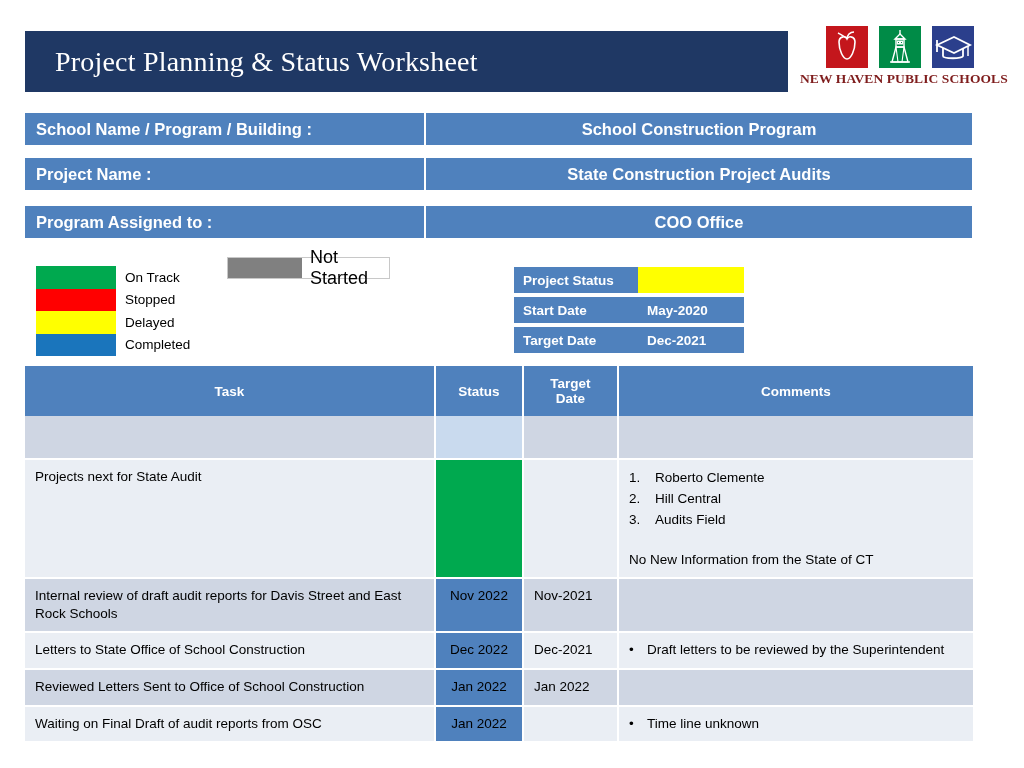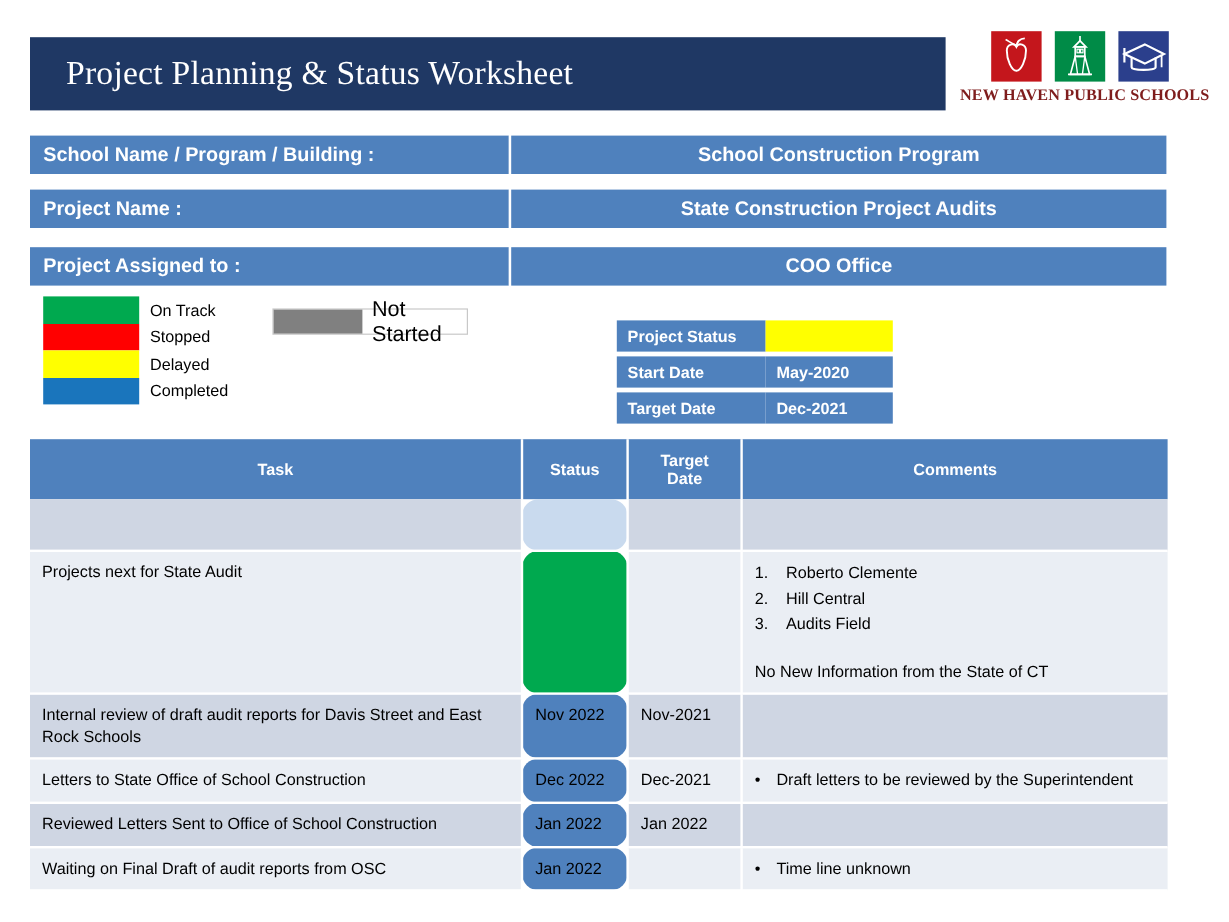--- a/index.html
+++ b/index.html
@@ -103,21 +103,21 @@
     text-align: center;
   }
   #info-row-0 { top: 113px; }
   #info-row-1 { top: 158px; }
   #info-row-2 { top: 206px; }
 
   
   #legend {
     position: absolute;
     left: 36px;
-    top: 247px;
+    top: 266px;
     width: 200px;
   }
   .legend-item {
     display: flex;
     align-items: center;
     height: 22.5px;
   }
   .legend-swatch {
     width: 80px;
     height: 22.5px;
@@ -227,26 +227,25 @@
     border-right: 2px solid #ffffff;
     border-bottom: 2px solid #ffffff;
     line-height: 1.35;
   }
   #task-table tbody td:last-child { border-right: none; }
 
   tr.band-dark  td { background: #CFD6E3; }
   tr.band-light td { background: #EAEEF4; }
 
   td.cell-status {
-    text-align: left;
+    text-align: center;
     vertical-align: top;
     padding: 8px 2px;
     font-size: 13px;
     color: #1A1A1A;
-    border-radius: 14px;
   }
   td.cell-status.fill-green    { background: #00A94F !important; }
   td.cell-status.fill-blue     { background: #4F81BD !important; }
   td.cell-status.fill-lightblue{ background: #C9DAEE !important; }
   td.cell-target { text-align: left; padding-left: 10px; }
 
   tr.spacer-row td { height: 26px; padding: 0; }
 
   .num-list {
     margin: 0;
@@ -311,21 +310,21 @@
   <div class="info-label">School Name / Program / Building :</div>
   <div class="info-gap"></div>
   <div class="info-value">School Construction Program</div>
 </div>
 <div class="info-row" id="info-row-1">
   <div class="info-label">Project Name :</div>
   <div class="info-gap"></div>
   <div class="info-value">State Construction Project Audits</div>
 </div>
 <div class="info-row" id="info-row-2">
-  <div class="info-label">Project Assigned to :</div>
+  <div class="info-label">Program Assigned to :</div>
   <div class="info-gap"></div>
   <div class="info-value">COO Office</div>
 </div>
 
 <div id="legend">
   <div class="legend-item">
     <div class="legend-swatch" style="background:#00A94F"></div>
     <div class="legend-label">On Track</div>
   </div>
   <div class="legend-item">

